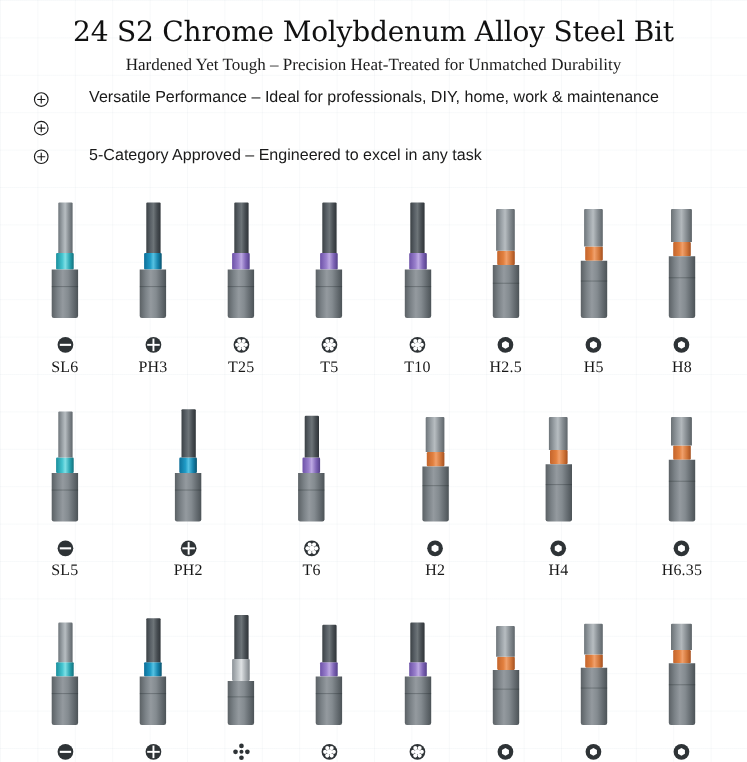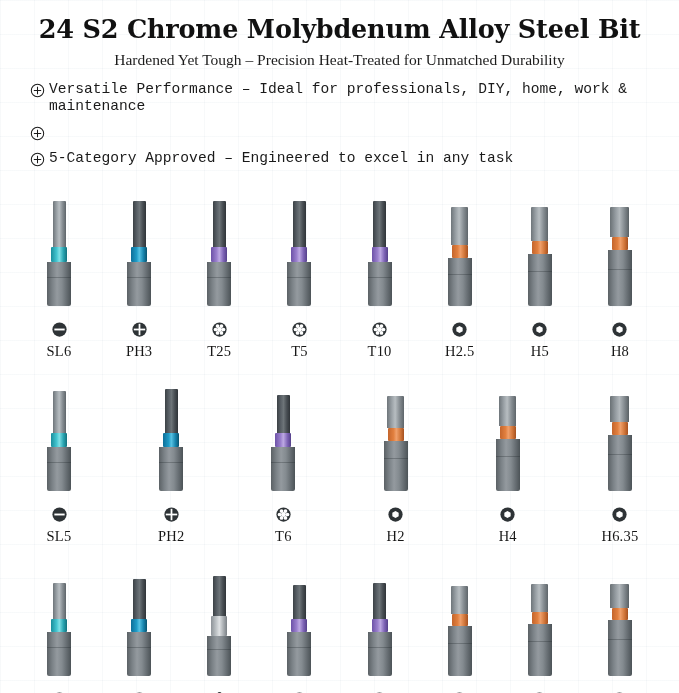--- a/index.html
+++ b/index.html
@@ -25,21 +25,21 @@
     background-size: 34px 34px;
     pointer-events: none;
   }
   .content {
     position: relative;
     z-index: 2;
   }
   .title {
     text-align: center;
     font-family: "DejaVu Serif", serif;
-    font-weight: bold;
+    font-weight: normal;
     font-size: 25.5px;
     letter-spacing: -0.2px;
     margin: 14px 10px 0 10px;
     color: #111111;
   }
   .subtitle {
     text-align: center;
     font-family: "Liberation Serif", serif;
     font-weight: normal;
     font-size: 15.5px;
@@ -48,21 +48,22 @@
   }
   .bullets {
     margin: 12px 0 0 30px;
   }
   .bullet {
     display: flex;
     align-items: flex-start;
     font-size: 14.6px;
     color: #1a1a1a;
     margin-bottom: 9px;
-    font-family: Liberation Mono, monospace;
+    font-family: Liberation Sans, sans-serif;
+    gap: 32px;
   }
   .bullet-icon {
     flex: 0 0 auto;
     width: 15px;
     height: 15px;
     margin-right: 4px;
     margin-top: 2px;
   }
   .bullet-text {
     line-height: 1.15;

